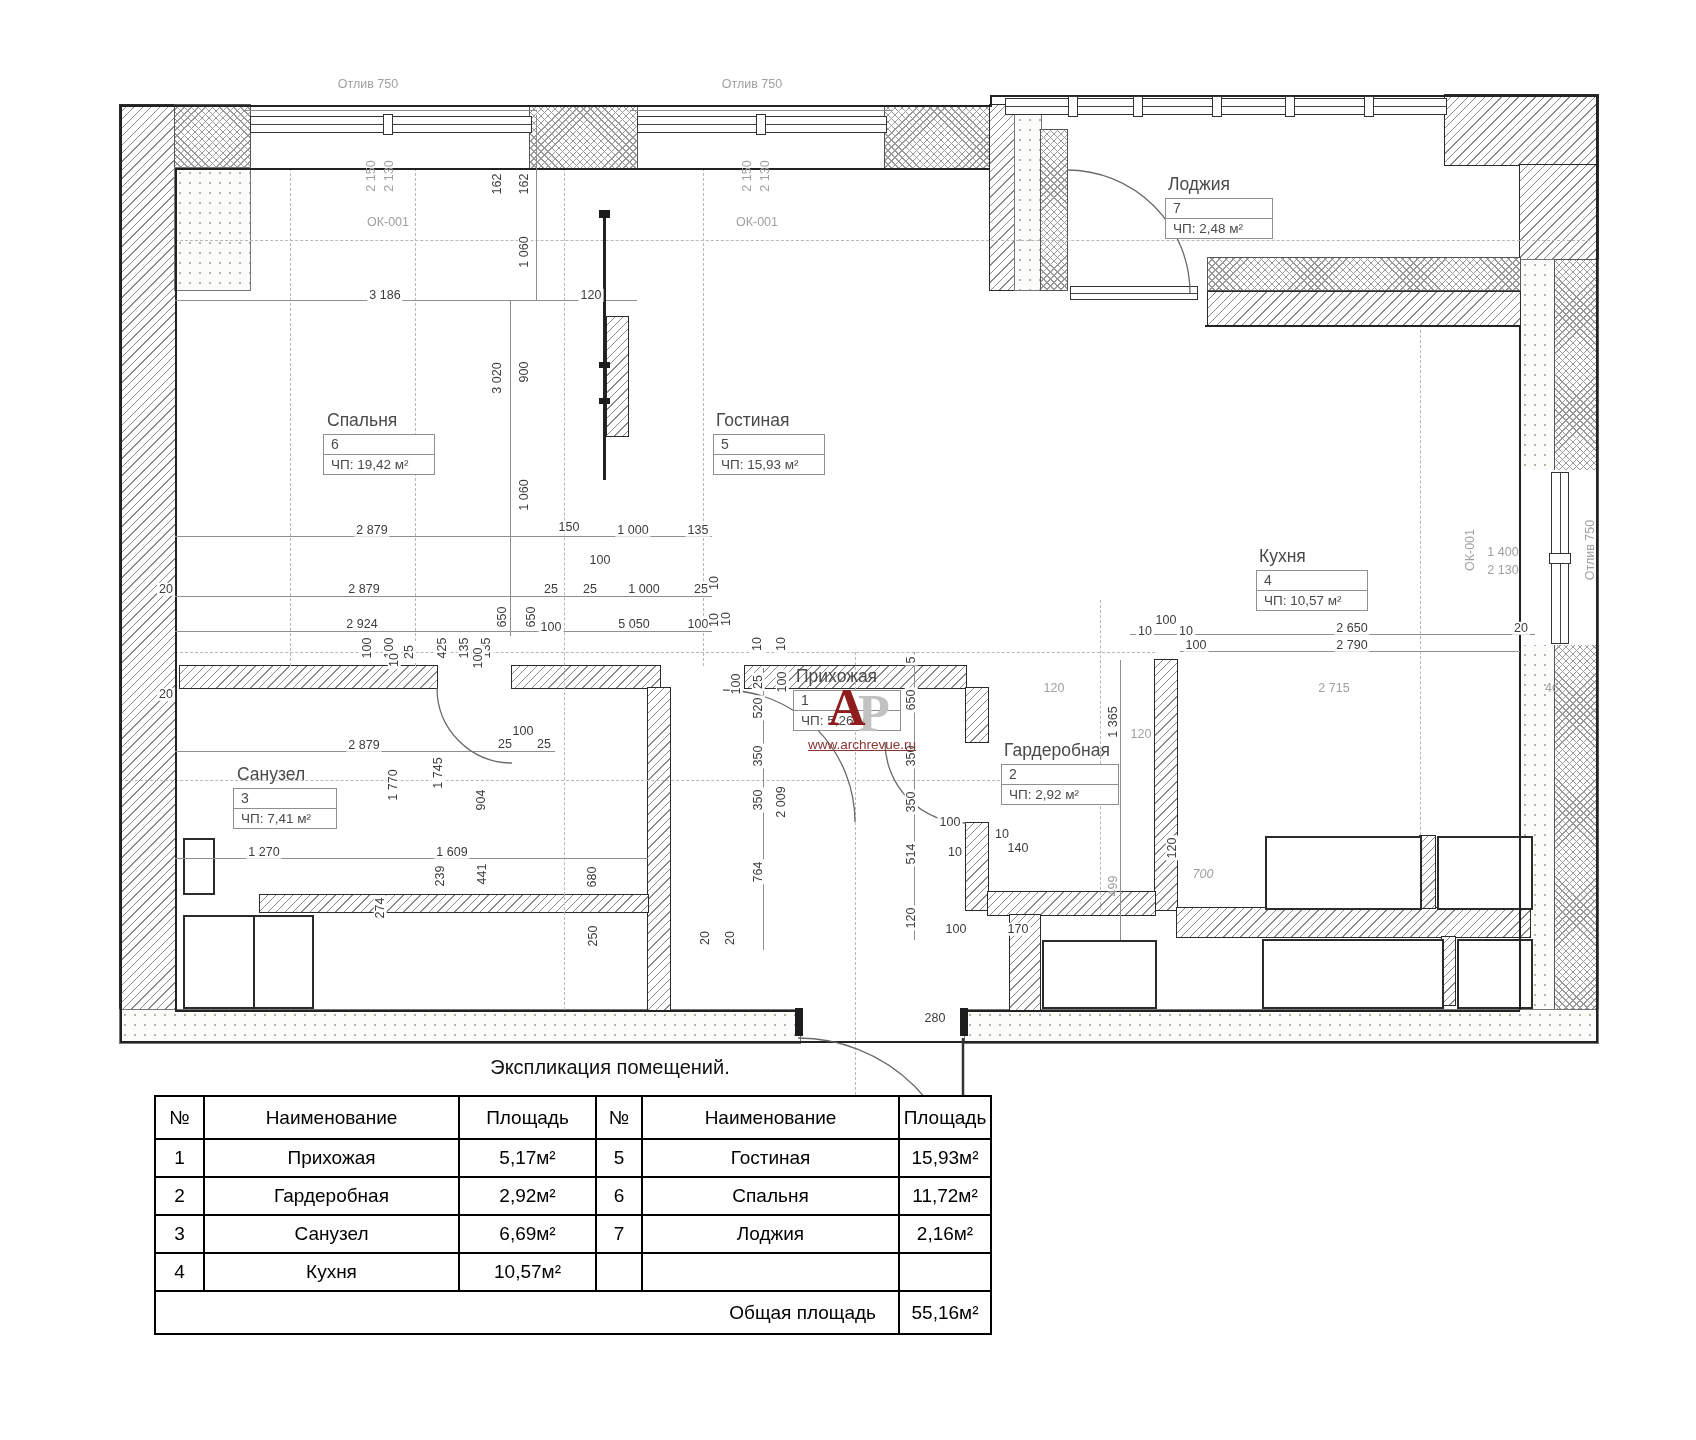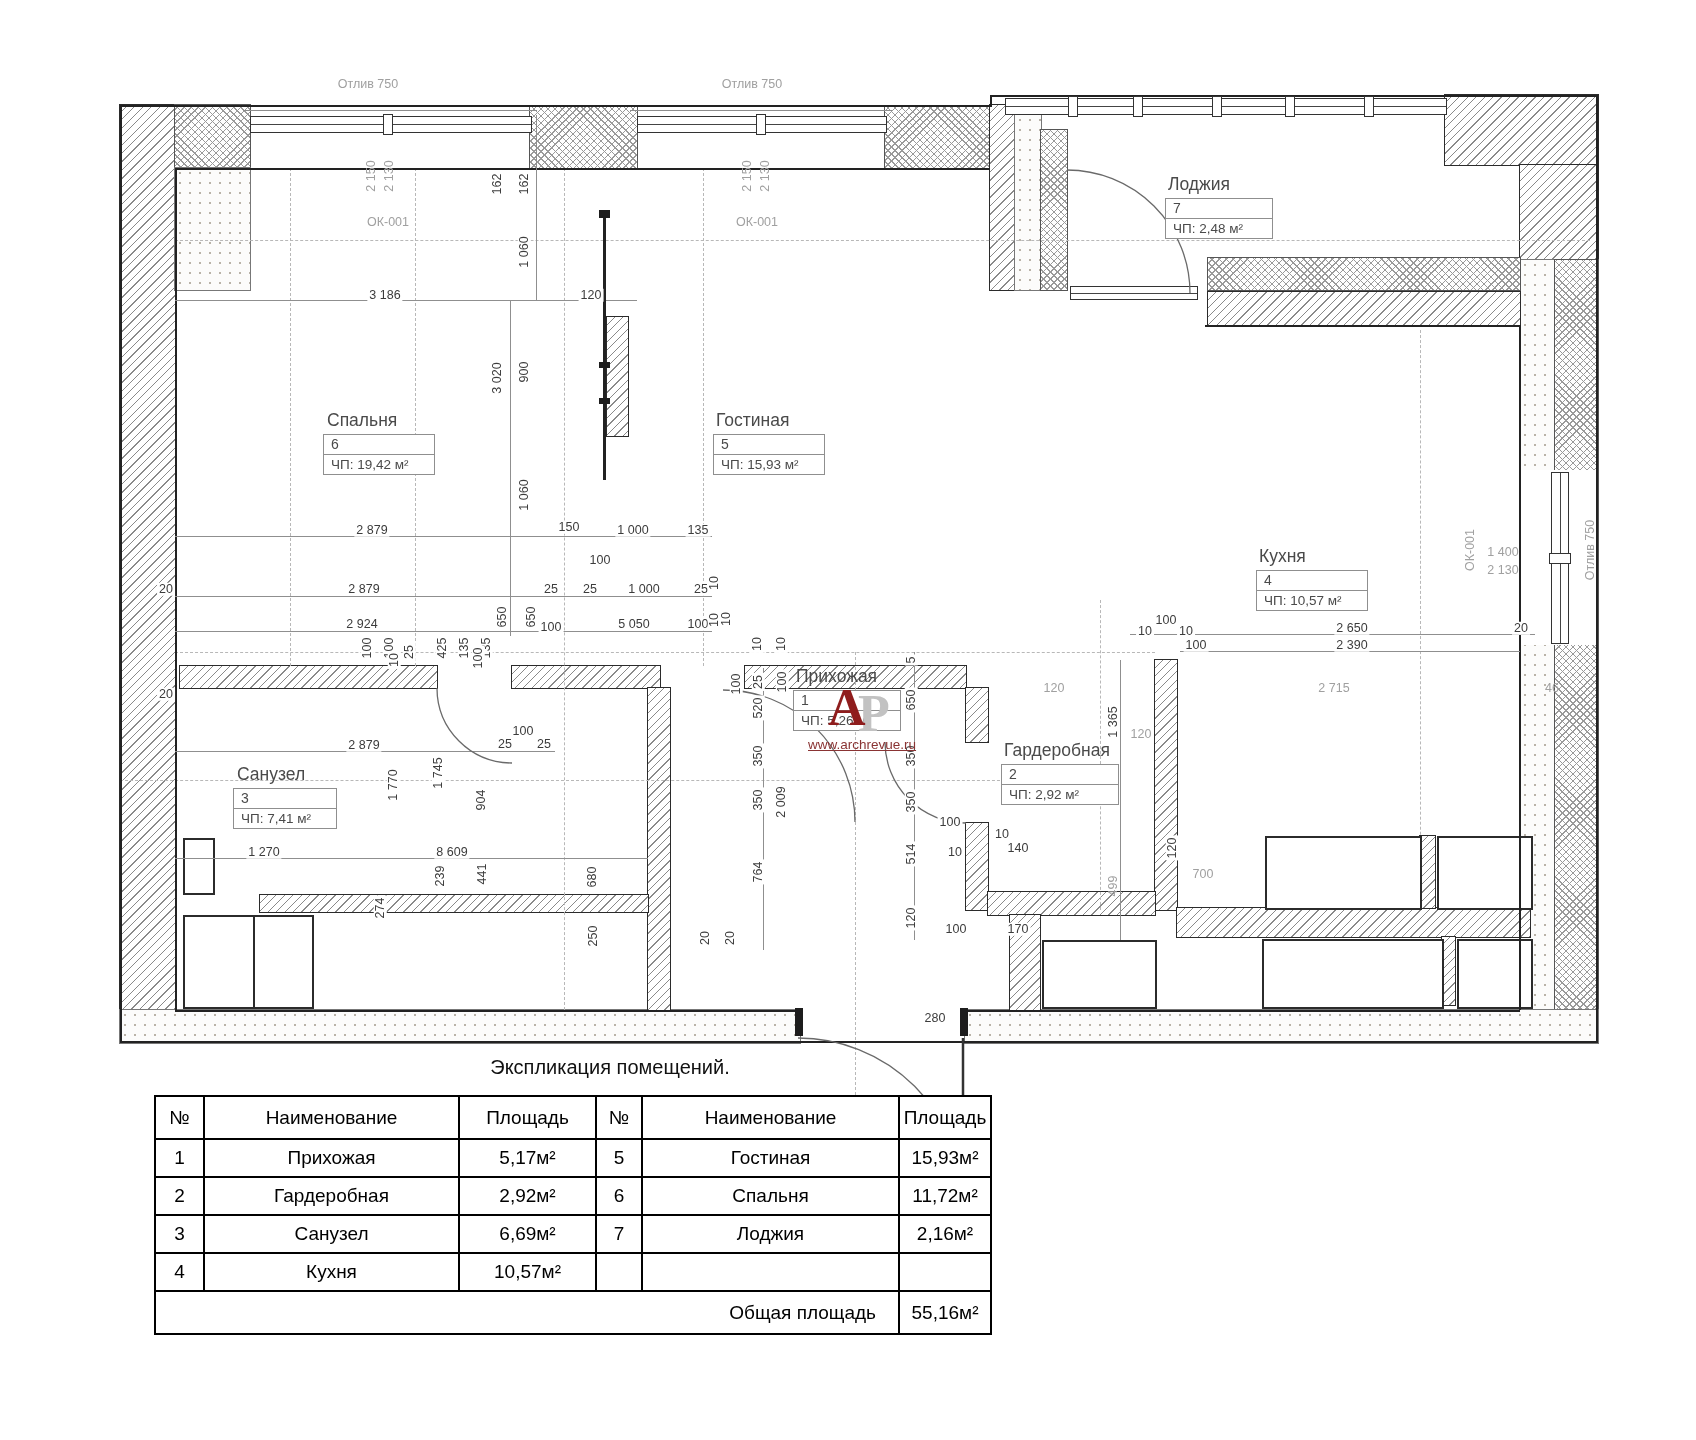--- a/index.html
+++ b/index.html
@@ -245,21 +245,21 @@
       <span class="dim r" style="left: 478px; top: 658px;">100</span>
       <span class="dim" style="left: 166px; top: 694px;">20</span>
       <span class="dim" style="left: 364px; top: 745px;">2 879</span>
       <span class="dim" style="left: 523px; top: 731px;">100</span>
       <span class="dim" style="left: 505px; top: 744px;">25</span>
       <span class="dim" style="left: 544px; top: 744px;">25</span>
       <span class="dim r" style="left: 393px; top: 785px;">1 770</span>
       <span class="dim r" style="left: 438px; top: 773px;">1 745</span>
       <span class="dim r" style="left: 481px; top: 800px;">904</span>
       <span class="dim" style="left: 264px; top: 852px;">1 270</span>
-      <span class="dim" style="left: 452px; top: 852px;">8 609</span>
+      <span class="dim" style="left: 452px; top: 852px;">1 609</span>
       <span class="dim r" style="left: 380px; top: 908px;">274</span>
       <span class="dim r" style="left: 440px; top: 876px;">239</span>
       <span class="dim r" style="left: 482px; top: 874px;">441</span>
       <span class="dim r" style="left: 592px; top: 877px;">680</span>
       <span class="dim r" style="left: 593px; top: 936px;">250</span>
       <span class="dim r" style="left: 705px; top: 938px;">20</span>
       <span class="dim r" style="left: 730px; top: 938px;">20</span>
       <span class="dim r" style="left: 726px; top: 619px;">10</span>
       <span class="dim r" style="left: 757px; top: 644px;">10</span>
       <span class="dim r" style="left: 781px; top: 644px;">10</span>
@@ -280,29 +280,29 @@
       <span class="dim" style="left: 950px; top: 822px;">100</span>
       <span class="dim" style="left: 955px; top: 852px;">10</span>
       <span class="dim" style="left: 1002px; top: 834px;">10</span>
       <span class="dim" style="left: 1018px; top: 848px;">140</span>
       <span class="dim" style="left: 956px; top: 929px;">100</span>
       <span class="dim" style="left: 1018px; top: 929px;">170</span>
       <span class="dim" style="left: 935px; top: 1018px;">280</span>
       <span class="dim r" style="left: 1113px; top: 722px;">1 365</span>
       <span class="dim g" style="left: 1141px; top: 734px;">120</span>
       <span class="dim r g" style="left: 1113px; top: 886px;">499</span>
-      <span class="dim g" style="left: 1203px; top: 874px;">700</span>
+      <span class="dim g" style="left: 1203px; top: 874px; font-style: italic;">700</span>
       <span class="dim r" style="left: 1172px; top: 848px;">120</span>
       <span class="dim" style="left: 1166px; top: 620px;">100</span>
       <span class="dim" style="left: 1145px; top: 631px;">10</span>
       <span class="dim" style="left: 1186px; top: 631px;">10</span>
       <span class="dim" style="left: 1352px; top: 628px;">2 650</span>
       <span class="dim" style="left: 1521px; top: 628px;">20</span>
       <span class="dim" style="left: 1196px; top: 645px;">100</span>
-      <span class="dim" style="left: 1352px; top: 645px;">2 390</span>
+      <span class="dim" style="left: 1352px; top: 645px;">2 790</span>
       <span class="dim g" style="left: 1054px; top: 688px;">120</span>
       <span class="dim g" style="left: 1334px; top: 688px;">2 715</span>
       <span class="dim g" style="left: 1552px; top: 688px;">46</span>
       <span class="dim r g" style="left: 1470px; top: 550px;">ОК-001</span>
       <span class="dim g" style="left: 1503px; top: 552px;">1 400</span>
       <span class="dim g" style="left: 1503px; top: 570px;">2 130</span>
       <span class="dim r g" style="left: 1590px; top: 550px;">Отлив 750</span>
     </div>
 
   <span class="wm-a" style="left:828px;top:682px;">А</span>

